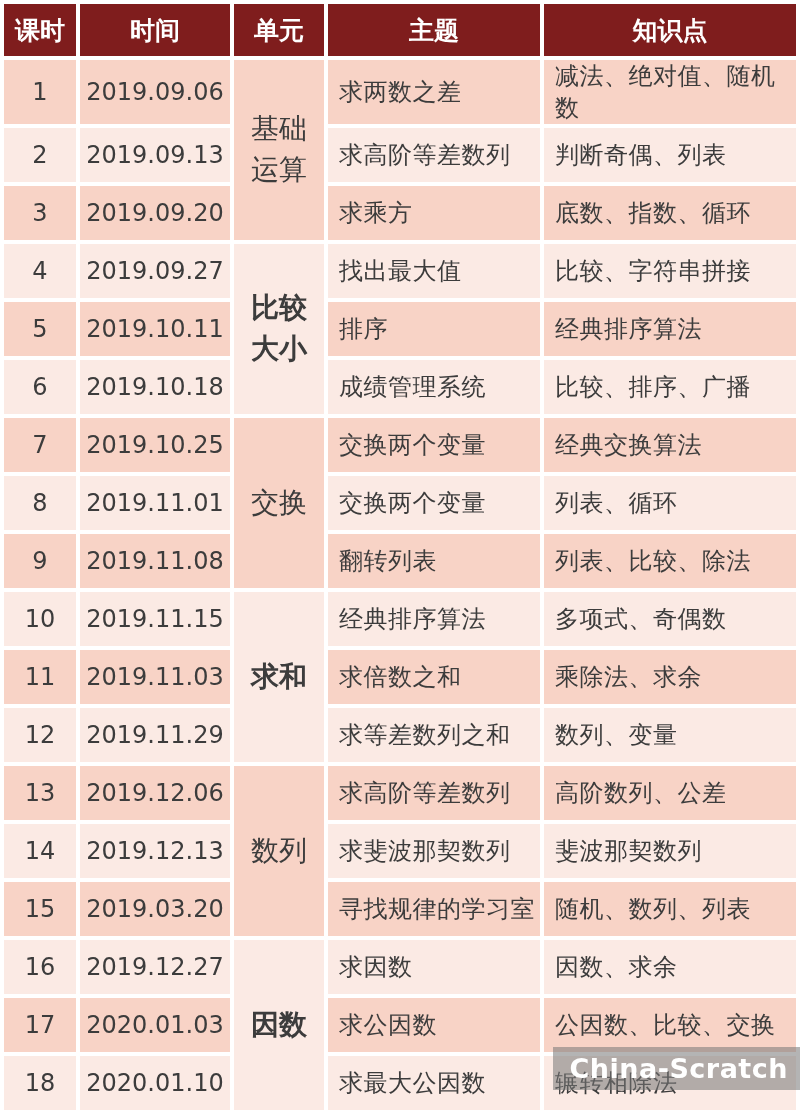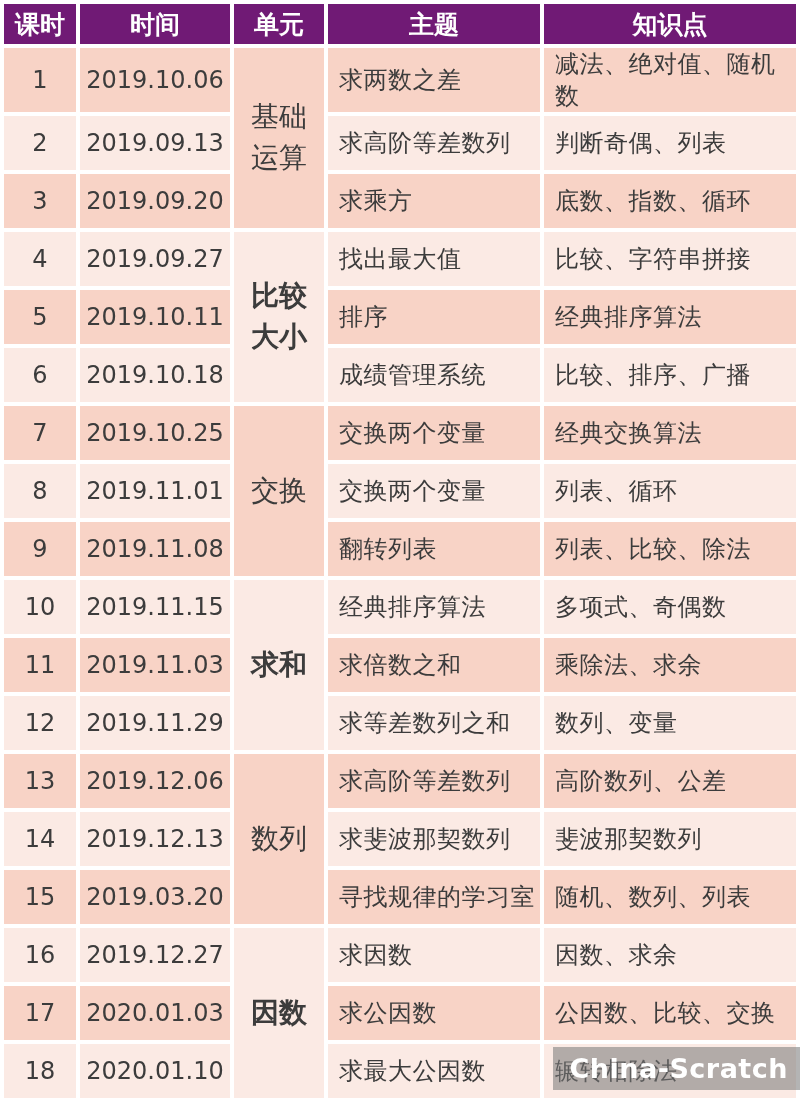--- a/index.html
+++ b/index.html
@@ -10,25 +10,25 @@
     font-family:"DejaVu Sans","Liberation Sans",sans-serif;
     overflow:hidden;
   }
   table.schedule {
     border-collapse:separate;
     border-spacing:4px;
     width:800px;
     table-layout:fixed;
   }
   th {
-    background:#701a75;
+    background:#7f1d1d;
     color:#ffffff;
     font-weight:bold;
     font-size:25px;
-    height:40px;
+    height:52px;
     text-align:center;
     padding:0;
   }
   td {
     font-size:24px;
     color:#3C3C3C;
     height:54px;
     padding:0;
     text-align:center;
     vertical-align:middle;
@@ -74,21 +74,21 @@
       <th>课时</th>
       <th>时间</th>
       <th>单元</th>
       <th>主题</th>
       <th>知识点</th>
     </tr>
   </thead>
   <tbody>
     <tr class="dark">
       <td>1</td>
-      <td>2019.10.06</td>
+      <td>2019.09.06</td>
       <td class="unit u-dark" rowspan="3">基础
 运算</td>
       <td class="topic">求两数之差</td>
       <td class="points">减法、绝对值、随机数</td>
     </tr>
     <tr class="light">
       <td>2</td>
       <td>2019.09.13</td>
       <td class="topic">求高阶等差数列</td>
       <td class="points">判断奇偶、列表</td>

